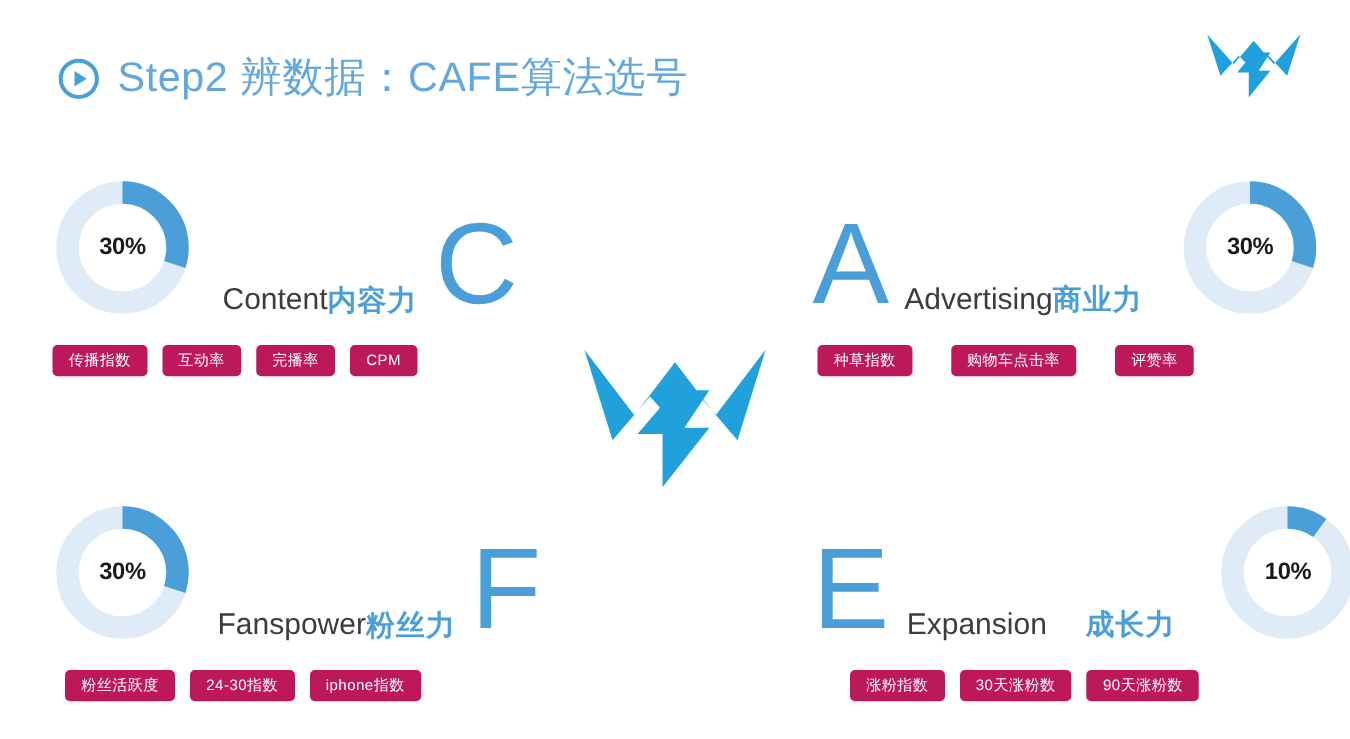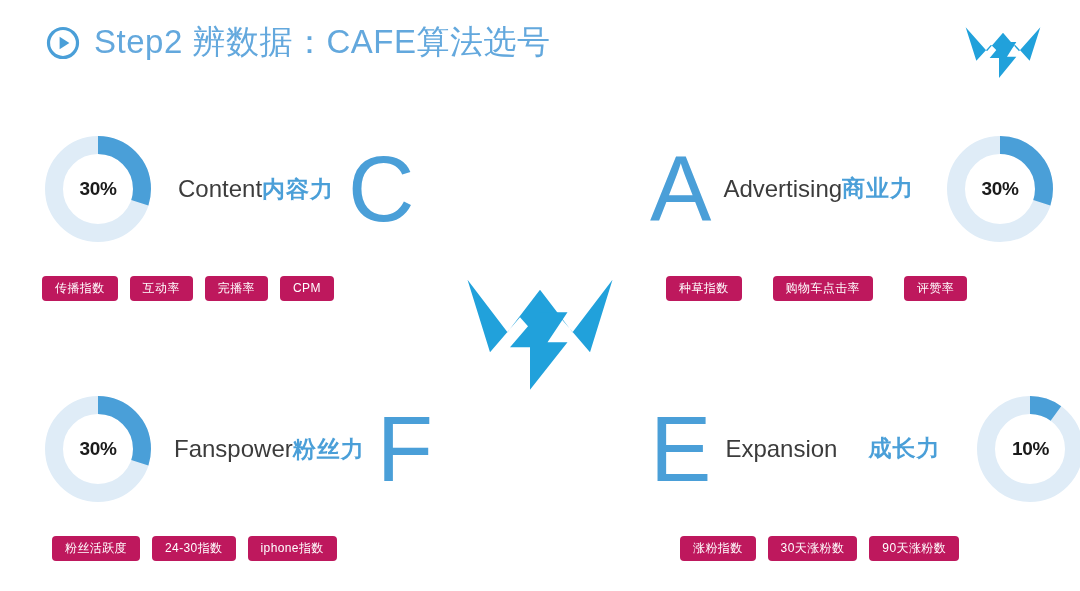--- a/index.html
+++ b/index.html
@@ -13,21 +13,21 @@
     overflow: hidden;
     font-family: "Liberation Sans", "DejaVu Sans", sans-serif;
     position: relative;
     color: #333;
   }
 
   
   .header {
     position: absolute;
     left: 46px;
-    top: 20px;
+    top: 40px;
     display: flex;
     align-items: center;
     gap: 14px;
   }
   .play-icon { width: 34px; height: 34px; display: block; flex: 0 0 auto; }
   .header-title {
     font-size: 33px;
     color: #63a8dd;
     letter-spacing: 0.5px;
     white-space: nowrap;
@@ -57,21 +57,21 @@
     width: 430px;
     height: 220px;
   }
   .quad-tl { left: 42px;  top: 124px; }
   .quad-tr { left: 650px; top: 124px; }
   .quad-bl { left: 42px;  top: 384px; }
   .quad-br { left: 650px; top: 384px; }
 
   .quad-main {
     display: flex;
-    align-items: center;
+    align-items: flex-end;
     height: 130px;
   }
   .quad-tr .quad-main, .quad-br .quad-main { justify-content: flex-start; }
 
   
   .donut {
     position: relative;
     width: 112px;
     height: 112px;
     flex: 0 0 auto;
@@ -191,21 +191,21 @@
       <div class="name-cn">商业力</div>
     </div>
     <div class="donut" style="margin-left:30px;">
       <svg viewBox="0 0 112 112">
         <circle cx="56" cy="56" r="44" fill="none" stroke="#dfecf7" stroke-width="18"></circle>
         <circle class="arc" cx="56" cy="56" r="44" fill="none" stroke="#4a9fd8" stroke-width="18" stroke-dasharray="82.93804605477052 193.52210746113124"></circle>
       </svg>
       <div class="donut-label">30%</div>
     </div>
   </div>
-  <div class="tags" style="margin-left:16px;gap:31px;">
+  <div class="tags" style="margin-left:4px;gap:31px;">
     <span class="tag">种草指数</span>
     <span class="tag">购物车点击率</span>
     <span class="tag">评赞率</span>
   </div>
 </div>
 
 <div class="quad quad-bl">
   <div class="quad-main">
     <div class="donut">
       <svg viewBox="0 0 112 112">

